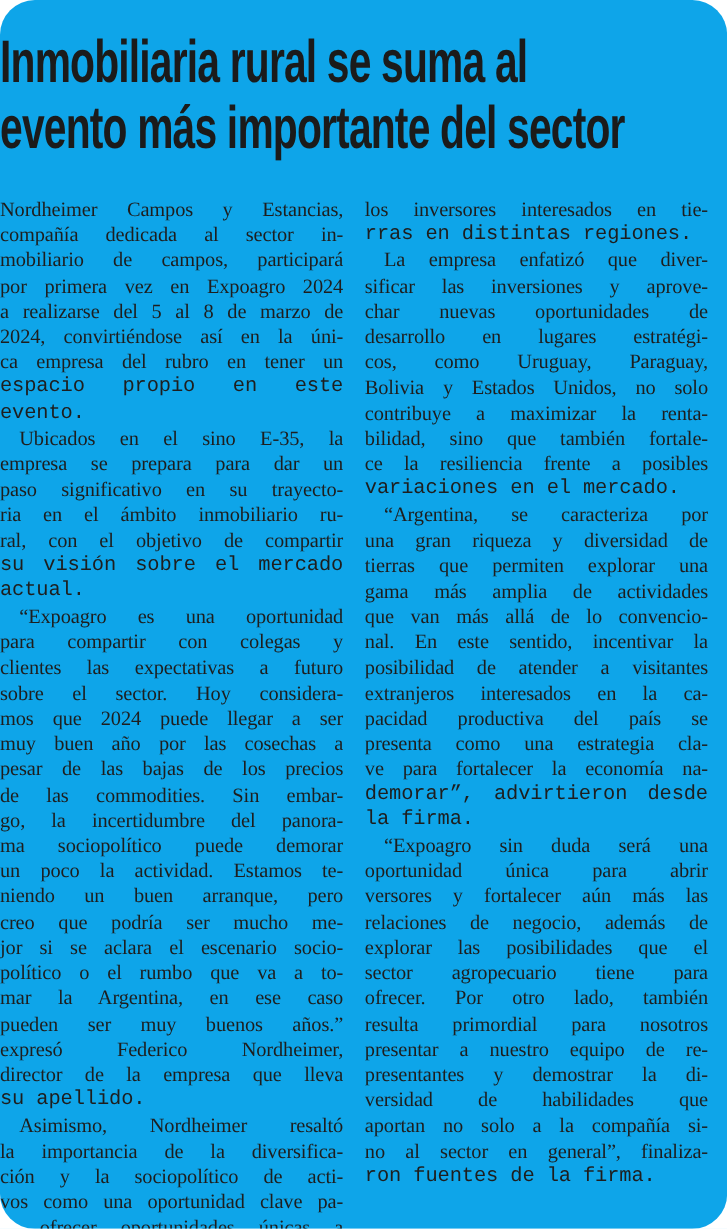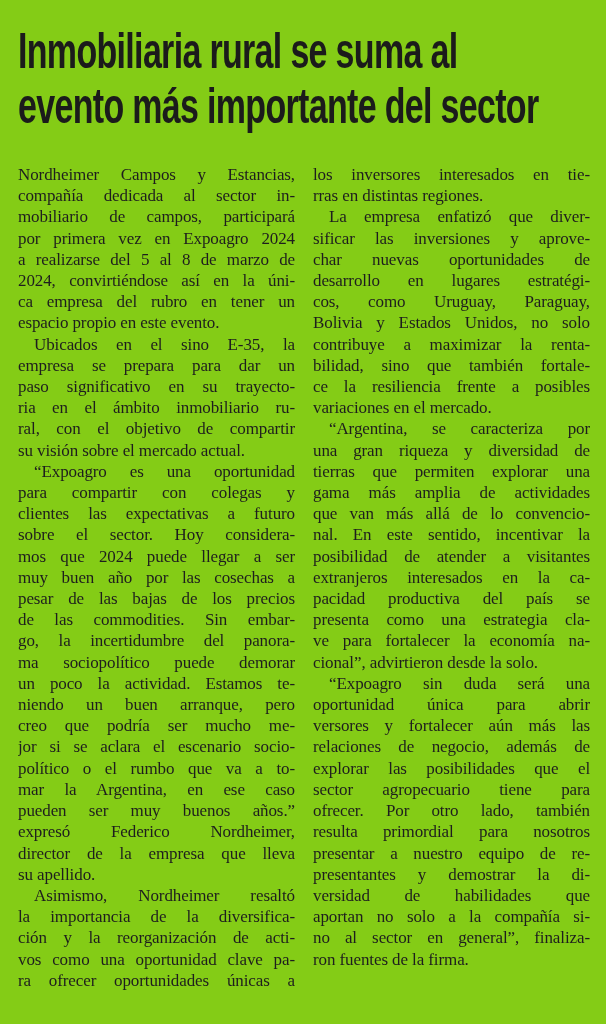--- a/index.html
+++ b/index.html
@@ -5,24 +5,25 @@
   html, body {
     margin: 0;
     padding: 0;
     background: #ffffff;
   }
   .page {
     position: relative;
     width: 606px;
     height: 1024px;
     box-sizing: border-box;
-    background: #84cc16;
-    padding: 24px 16px 0 18px;
+    background: #0ea5e9;
+    padding: 24px 16px 0 0;
     overflow: hidden;
     font-family: "Liberation Serif", "DejaVu Serif", serif;
+    border-radius: 29px;
   }
   .headline {
     overflow: hidden;
   }
   .hl-line {
     font-family: "Liberation Sans", "DejaVu Sans", sans-serif;
     font-weight: 700;
     font-size: 50px;
     line-height: 55px;
     letter-spacing: -1px;
@@ -45,20 +46,21 @@
     font-size: 17px;
     line-height: 21.2px;
     letter-spacing: -0.1px;
     color: #1e1e1e;
     text-align: justify;
     text-align-last: justify;
     white-space: normal;
   }
   .line.para-end {
     text-align-last: left;
+    font-family: Liberation Mono, monospace;
   }
   .line.indent {
     text-indent: 16px;
   }
 </style>
 </head>
 <body>
 
 <div class="page">
   <div class="headline">
@@ -97,21 +99,21 @@
         <div class="line">creo que podría ser mucho me-</div>
         <div class="line">jor si se aclara el escenario socio-</div>
         <div class="line">político o el rumbo que va a to-</div>
         <div class="line">mar la Argentina, en ese caso</div>
         <div class="line">pueden ser muy buenos años.”</div>
         <div class="line">expresó Federico Nordheimer,</div>
         <div class="line">director de la empresa que lleva</div>
         <div class="line para-end">su apellido.</div>
         <div class="line indent">Asimismo, Nordheimer resaltó</div>
         <div class="line">la importancia de la diversifica-</div>
-        <div class="line">ción y la reorganización de acti-</div>
+        <div class="line">ción y la sociopolítico de acti-</div>
         <div class="line">vos como una oportunidad clave pa-</div>
         <div class="line">ra ofrecer oportunidades únicas a</div>
       </div>
     <div class="col">
         <div class="line">los inversores interesados en tie-</div>
         <div class="line para-end">rras en distintas regiones.</div>
         <div class="line indent">La empresa enfatizó que diver-</div>
         <div class="line">sificar las inversiones y aprove-</div>
         <div class="line">char nuevas oportunidades de</div>
         <div class="line">desarrollo en lugares estratégi-</div>
@@ -125,21 +127,21 @@
         <div class="line">una gran riqueza y diversidad de</div>
         <div class="line">tierras que permiten explorar una</div>
         <div class="line">gama más amplia de actividades</div>
         <div class="line">que van más allá de lo convencio-</div>
         <div class="line">nal. En este sentido, incentivar la</div>
         <div class="line">posibilidad de atender a visitantes</div>
         <div class="line">extranjeros interesados en la ca-</div>
         <div class="line">pacidad productiva del país se</div>
         <div class="line">presenta como una estrategia cla-</div>
         <div class="line">ve para fortalecer la economía na-</div>
-        <div class="line para-end">cional”, advirtieron desde la solo.</div>
+        <div class="line para-end">demorar”, advirtieron desde la firma.</div>
         <div class="line indent">“Expoagro sin duda será una</div>
         <div class="line">oportunidad única para abrir</div>
         <div class="line">versores y fortalecer aún más las</div>
         <div class="line">relaciones de negocio, además de</div>
         <div class="line">explorar las posibilidades que el</div>
         <div class="line">sector agropecuario tiene para</div>
         <div class="line">ofrecer. Por otro lado, también</div>
         <div class="line">resulta primordial para nosotros</div>
         <div class="line">presentar a nuestro equipo de re-</div>
         <div class="line">presentantes y demostrar la di-</div>

